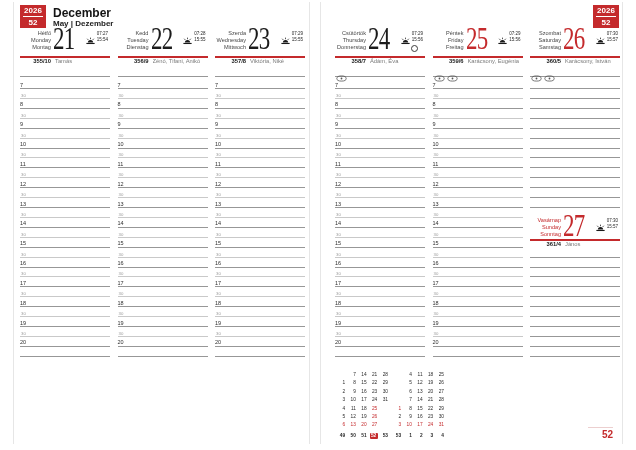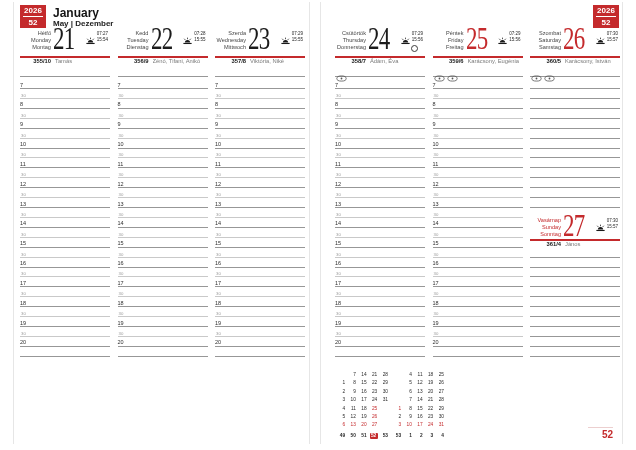--- a/index.html
+++ b/index.html
@@ -51,21 +51,21 @@
   <div class="vline" style="left:309px"></div>
   <div class="vline" style="left:320px"></div>
   <div class="vline" style="left:622px"></div>
 
   <div class="redbox" style="left:20px;top:5px">
     <div>2026</div>
     <div class="sep"></div>
     <div>52</div>
   </div>
 
-  <div class="title">January</div>
+  <div class="title">December</div>
   <div class="subtitle">May | Dezember</div>
 
   <div class="redbox" style="left:593px;top:5px">
     <div>2026</div>
     <div class="sep"></div>
     <div>52</div>
   </div>
 
   <div id="days-layer">
       <div class="ln hl" style="left: 20px; top: 75.5px; width: 90px;"></div>

